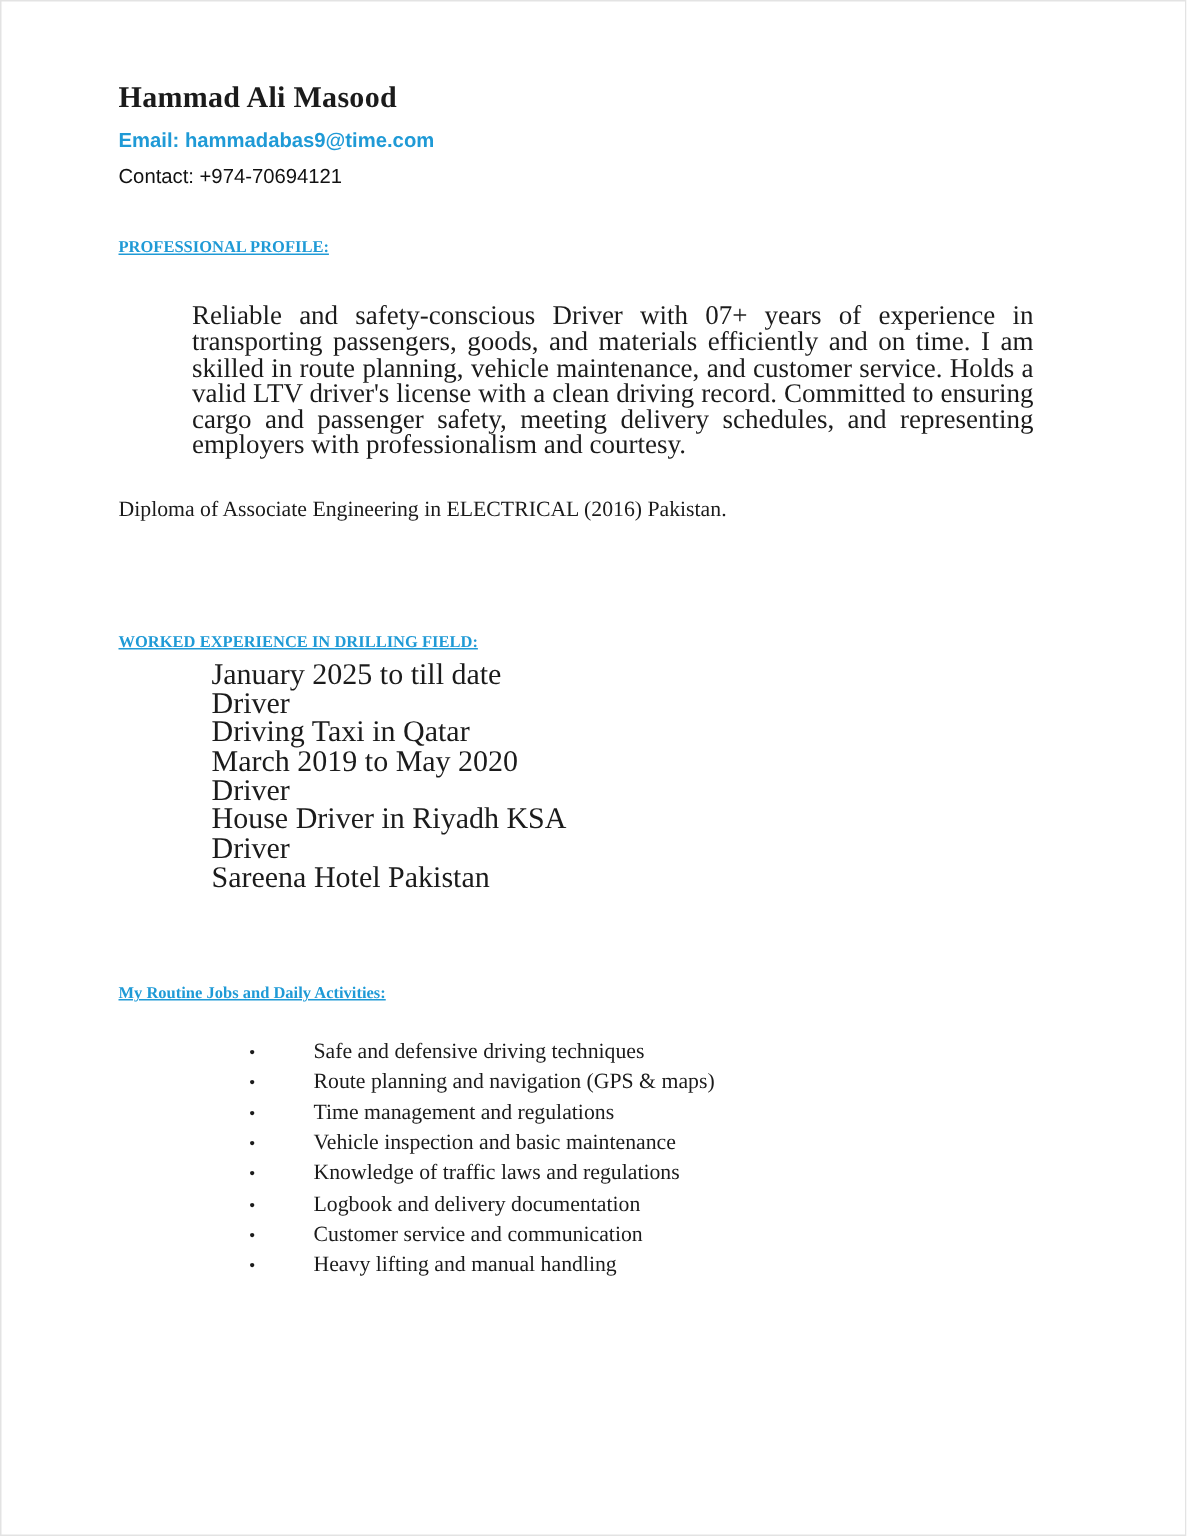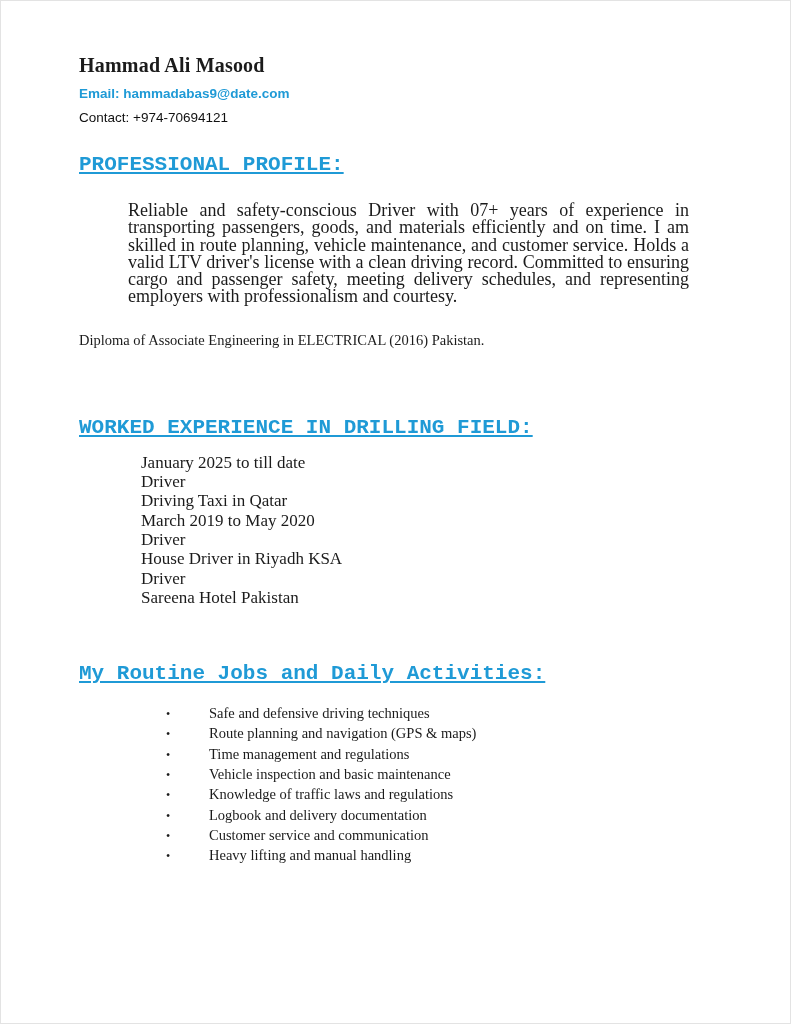--- a/index.html
+++ b/index.html
@@ -41,49 +41,48 @@
   }
   .contact-line {
     margin-top: 7px;
     font-family: "Liberation Sans", sans-serif;
     font-weight: normal;
     font-size: 13.5px;
     line-height: 17px;
     color: #111111;
   }
   .section-heading {
-    font-size: 21px;
+    font-size: 11px;
     font-weight: bold;
     line-height: 18px;
     color: var(--accent, #1f9ad6);
     text-decoration: underline;
-    font-family: Liberation Mono, monospace;
   }
   .heading-profile    { margin-top: 30px; }
   .heading-education  { margin-top: 46px; }
   .heading-experience { margin-top: 70px; }
   .heading-routine    { margin-top: 58px; }
 
   .profile-body {
     margin-top: 28px;
     margin-left: 49px;
     width: 561px;
     font-size: 18px;
     line-height: 17.3px;
     text-align: justify;
   }
   .education-body {
     margin-top: 26px;
     font-size: 14.5px;
     line-height: 17px;
   }
   .experience-list {
-    margin-top: 16px;
+    margin-top: 4px;
     margin-left: 62px;
-    font-size: 17px;
+    font-size: 20px;
     line-height: 19.3px;
   }
   .experience-line {
     white-space: pre;
   }
   .routine-list {
     margin-top: 22px;
     font-size: 14.5px;
   }
   .bullet-row {
@@ -102,21 +101,21 @@
 </style>
 </head>
 <body>
 
 <div class="page">
 
   <div>
     <div class="name">Hammad Ali Masood</div>
     <div class="email-line">
       <span>Email:</span>
-      <span class="email-link">hammadabas9@date.com</span>
+      <span class="email-link">hammadabas9@time.com</span>
     </div>
     <div class="contact-line">Contact: +974-70694121</div>
   </div>
 
   <div class="section-heading heading-profile">PROFESSIONAL PROFILE:</div>
   <div class="profile-body">Reliable and safety-conscious Driver with 07+ years of experience in transporting passengers, goods, and materials efficiently and on time. I am skilled in route planning, vehicle maintenance, and customer service. Holds a valid LTV driver's license with a clean driving record. Committed to ensuring cargo and passenger safety, meeting delivery schedules, and representing employers with professionalism and courtesy.</div>
 
   <div class="education-body">Diploma of Associate Engineering in ELECTRICAL (2016) Pakistan.</div>
 
   <div class="section-heading heading-experience">WORKED EXPERIENCE IN DRILLING FIELD:</div>

